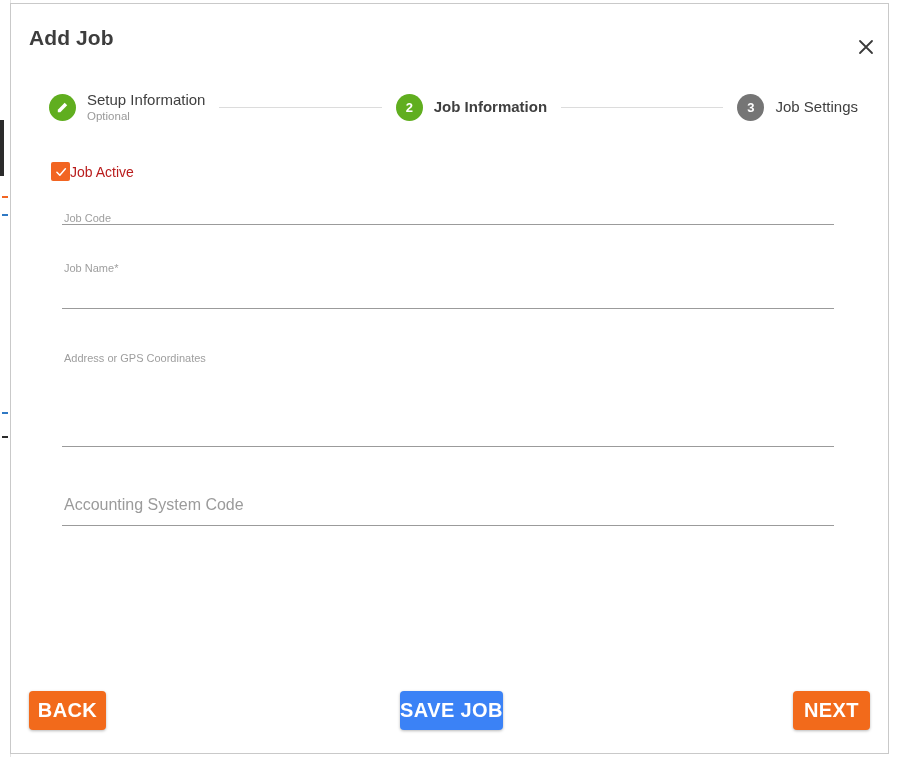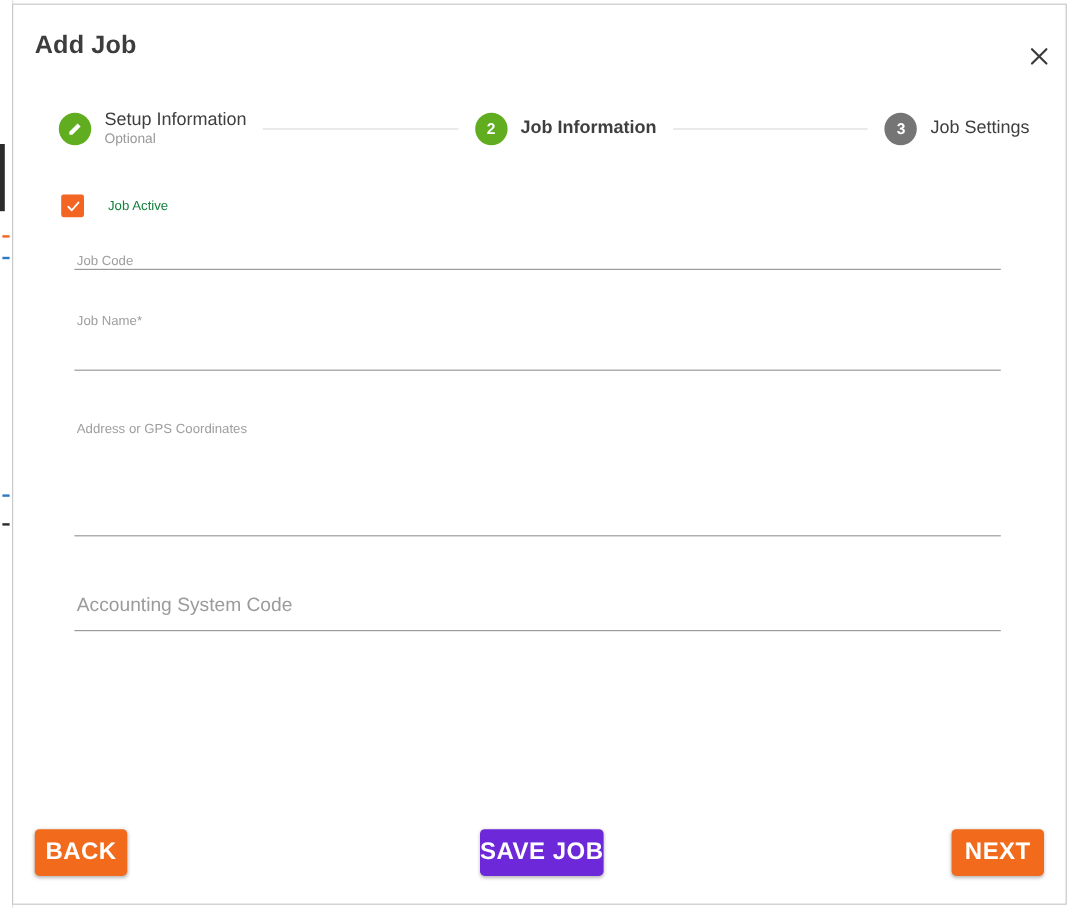--- a/index.html
+++ b/index.html
@@ -150,23 +150,23 @@
     background: #f26522;
     border-radius: 2px;
     display: flex;
     align-items: center;
     justify-content: center;
     cursor: pointer;
     flex: 0 0 auto;
   }
   .checkbox svg { display:block; }
   .checkbox-label {
-    margin-left: 20px;
-    font-size: 11px;
-    color: #15803d;
+    margin-left: 0;
+    font-size: 14px;
+    color: #b91c1c;
   }
 
   .field {
     position: relative;
     margin-left: 13px;
     margin-right: 26px;
     border-bottom: 1px solid #9b9b9b;
   }
   .field-float-label {
     font-size: 11px;
@@ -233,21 +233,21 @@
   .btn-back {
     left: 18px;
     width: 77px;
     height: 39px;
     background: #f26a1b;
   }
   .btn-save {
     left: 389px;
     width: 103px;
     height: 39px;
-    background: #6d28d9;
+    background: #3b82f6;
   }
   .btn-next {
     right: 18px;
     width: 77px;
     height: 39px;
     background: #f26a1b;
   }
 </style>
 </head>
 <body>

